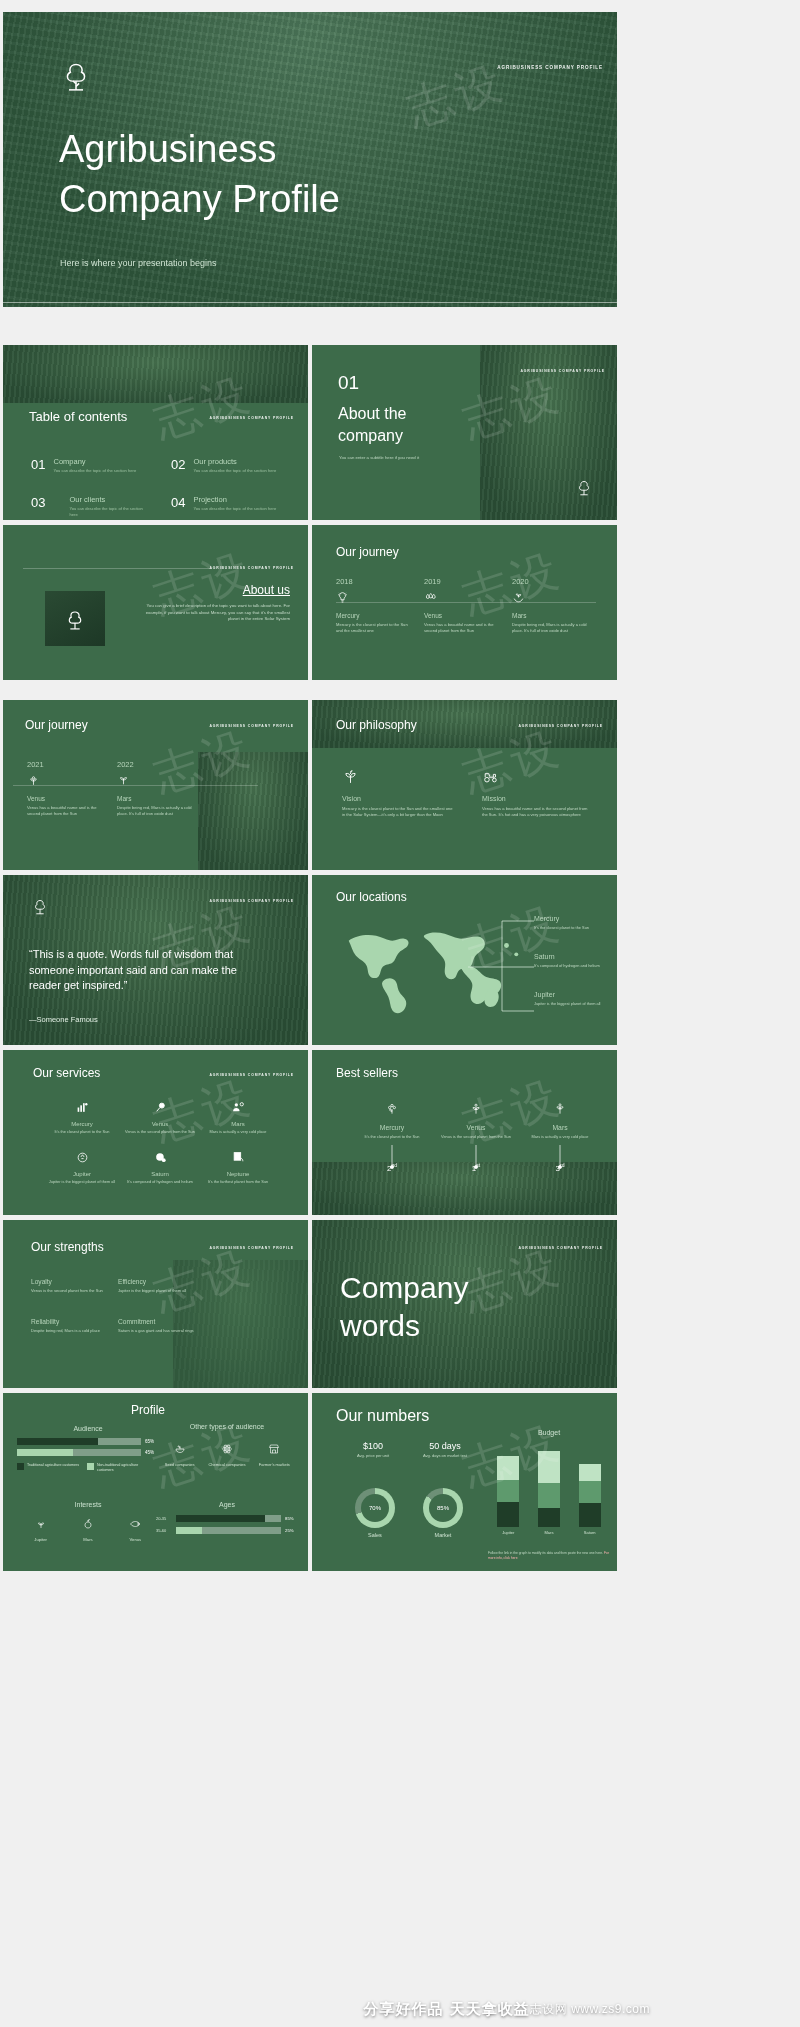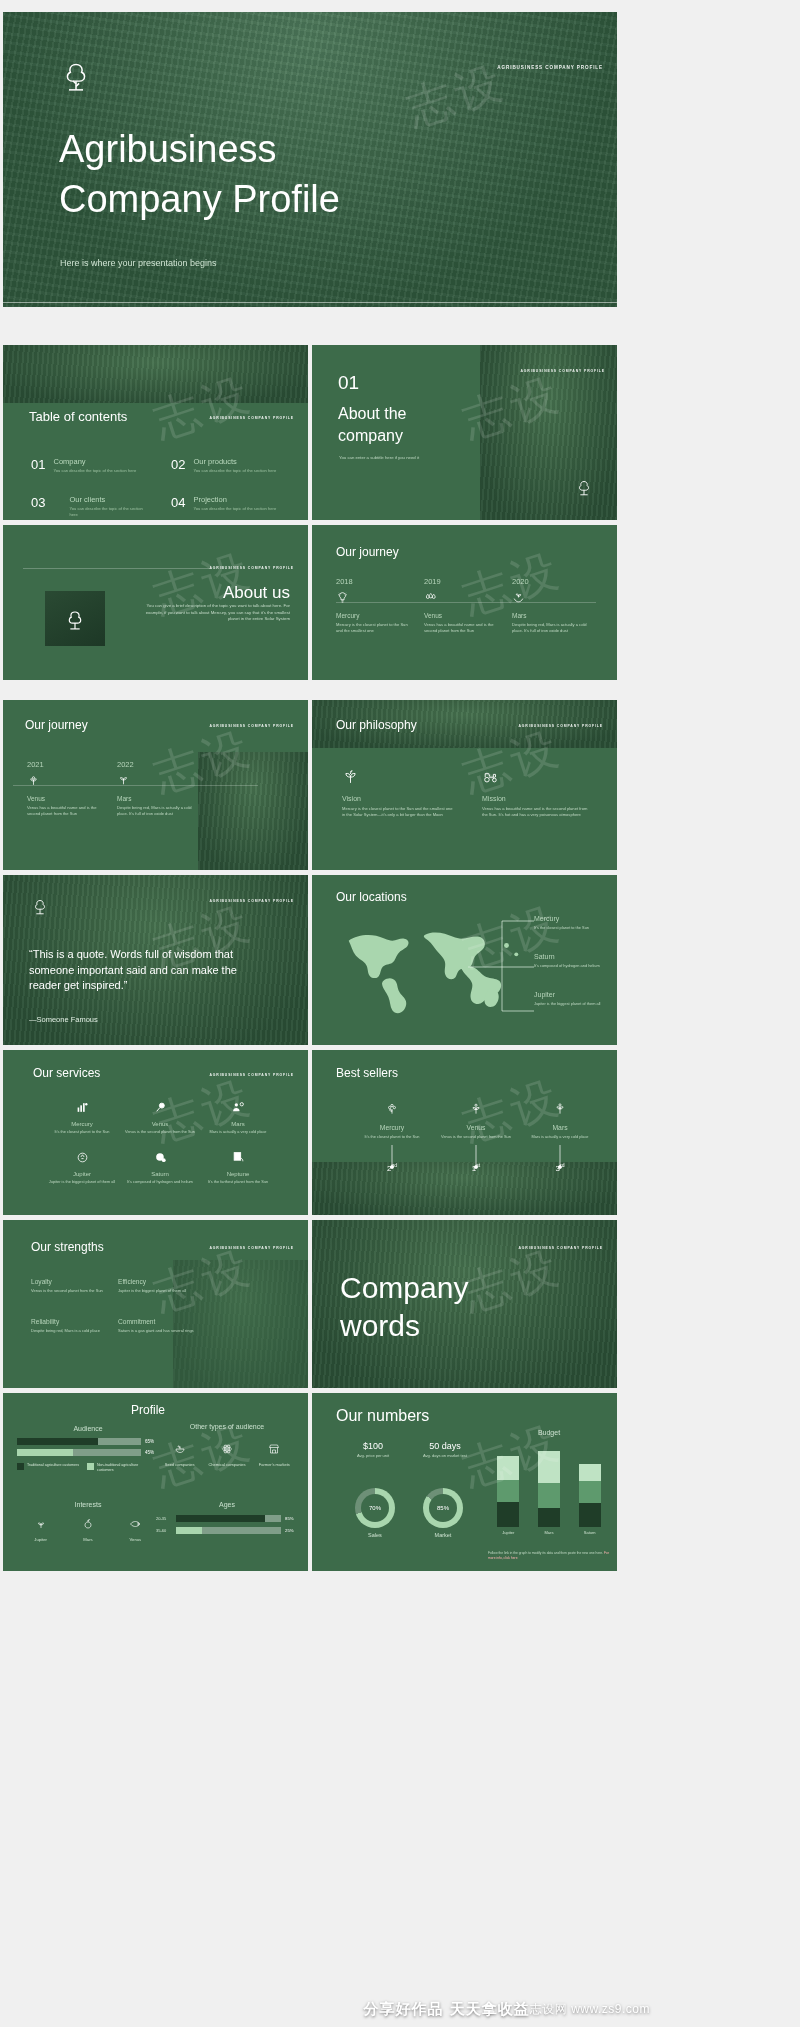--- a/index.html
+++ b/index.html
@@ -147,21 +147,21 @@
     <div class="flat"></div>
     <div class="hr" style="position:absolute;left:20px;top:43px;width:188px;opacity:.55;"></div>
     <div class="kicker" style="position:absolute; right:14px; top:41px; font-size:3.4px;">AGRIBUSINESS COMPANY PROFILE</div>
     <div style="position:absolute;left:42px;top:66px;width:60px;height:55px;background:linear-gradient(150deg,#2a4a33,#1d3826);display:flex;align-items:center;justify-content:center;">
       <svg width="28" height="28" viewBox="0 0 48 48" fill="none" stroke="#fff" stroke-width="2">
         <path d="M24 12c-4 0-7 2.6-7 6.2 0 1 .2 1.8.6 2.6-2 .8-3.4 2.6-3.4 4.8 0 3 2.6 5.4 5.8 5.4h8c3.2 0 5.8-2.4 5.8-5.4 0-2.2-1.4-4-3.4-4.8.4-.8.6-1.6.6-2.6 0-3.6-3-6.2-7-6.2z"></path>
         <path d="M24 31v10"></path>
           <path d="M16 41h16"></path>
       </svg>
     </div>
-    <div class="h-title" style="position:absolute; right:18px; top:58px; font-size:17px; ">About us</div>
+    <div class="h-title" style="position:absolute; right:18px; top:58px; font-size:12px; text-decoration:underline;">About us</div>
     <div style="position:absolute; right:18px; top:78px; width:148px; font-size:4.3px; line-height:1.55; color:#c6dcca; text-align:right;">You can give a brief description of the topic you want to talk about here. For example, if you want to talk about Mercury, you can say that it's the smallest planet in the entire Solar System</div>
   </div>
 
   <div class="slide" style="left:312px; top:525px; width:305px; height:155px;">
     <div class="flat"></div>
     <div class="h-title" style="position:absolute; left:24px; top:20px; font-size:12px;">Our journey</div>
     <div class="hr" style="position:absolute;left:24px;top:77px;width:260px;opacity:.5;"></div>
 
     <div style="position:absolute;left:24px;top:52px;width:78px;">
       <div style="font-size:7.5px;color:#b6d4ba;">2018</div>

